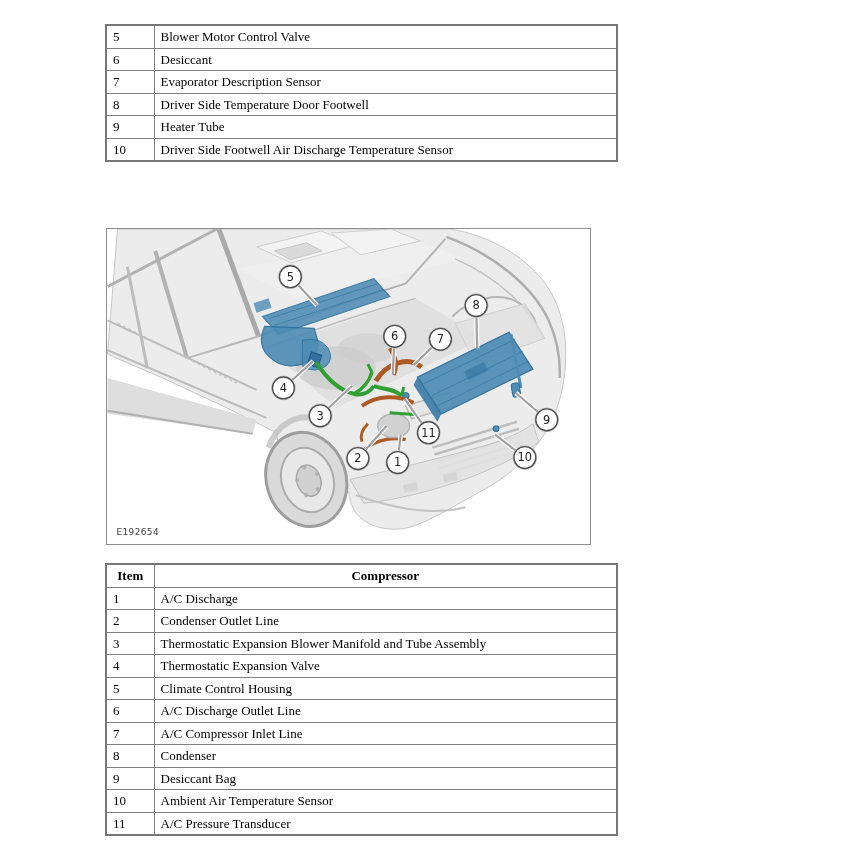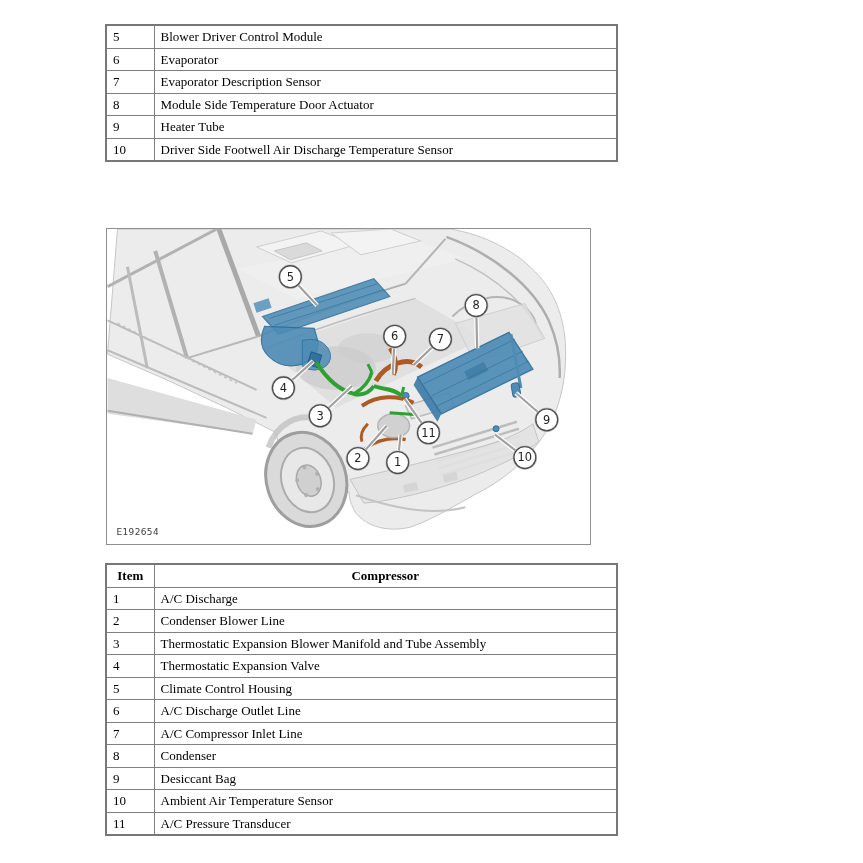--- a/index.html
+++ b/index.html
@@ -61,33 +61,33 @@
 <body>
 
 <table class="doc-table" id="top-table">
   <colgroup>
       <col class="c-item">
       <col>
     </colgroup>
   <tbody>
       <tr>
         <td>5</td>
-        <td>Blower Driver Control Module</td>
+        <td>Blower Motor Control Valve</td>
       </tr>
       <tr>
         <td>6</td>
-        <td>Evaporator</td>
+        <td>Desiccant</td>
       </tr>
       <tr>
         <td>7</td>
         <td>Evaporator Description Sensor</td>
       </tr>
       <tr>
         <td>8</td>
-        <td>Module Side Temperature Door Actuator</td>
+        <td>Driver Side Temperature Door Footwell</td>
       </tr>
       <tr>
         <td>9</td>
         <td>Heater Tube</td>
       </tr>
       <tr>
         <td>10</td>
         <td>Driver Side Footwell Air Discharge Temperature Sensor</td>
       </tr>
     </tbody>
@@ -295,21 +295,21 @@
       <th>Compressor</th>
     </tr>
   </thead>
   <tbody>
       <tr>
         <td>1</td>
         <td>A/C Discharge</td>
       </tr>
       <tr>
         <td>2</td>
-        <td>Condenser Blower Line</td>
+        <td>Condenser Outlet Line</td>
       </tr>
       <tr>
         <td>3</td>
         <td>Thermostatic Expansion Blower Manifold and Tube Assembly</td>
       </tr>
       <tr>
         <td>4</td>
         <td>Thermostatic Expansion Valve</td>
       </tr>
       <tr>

